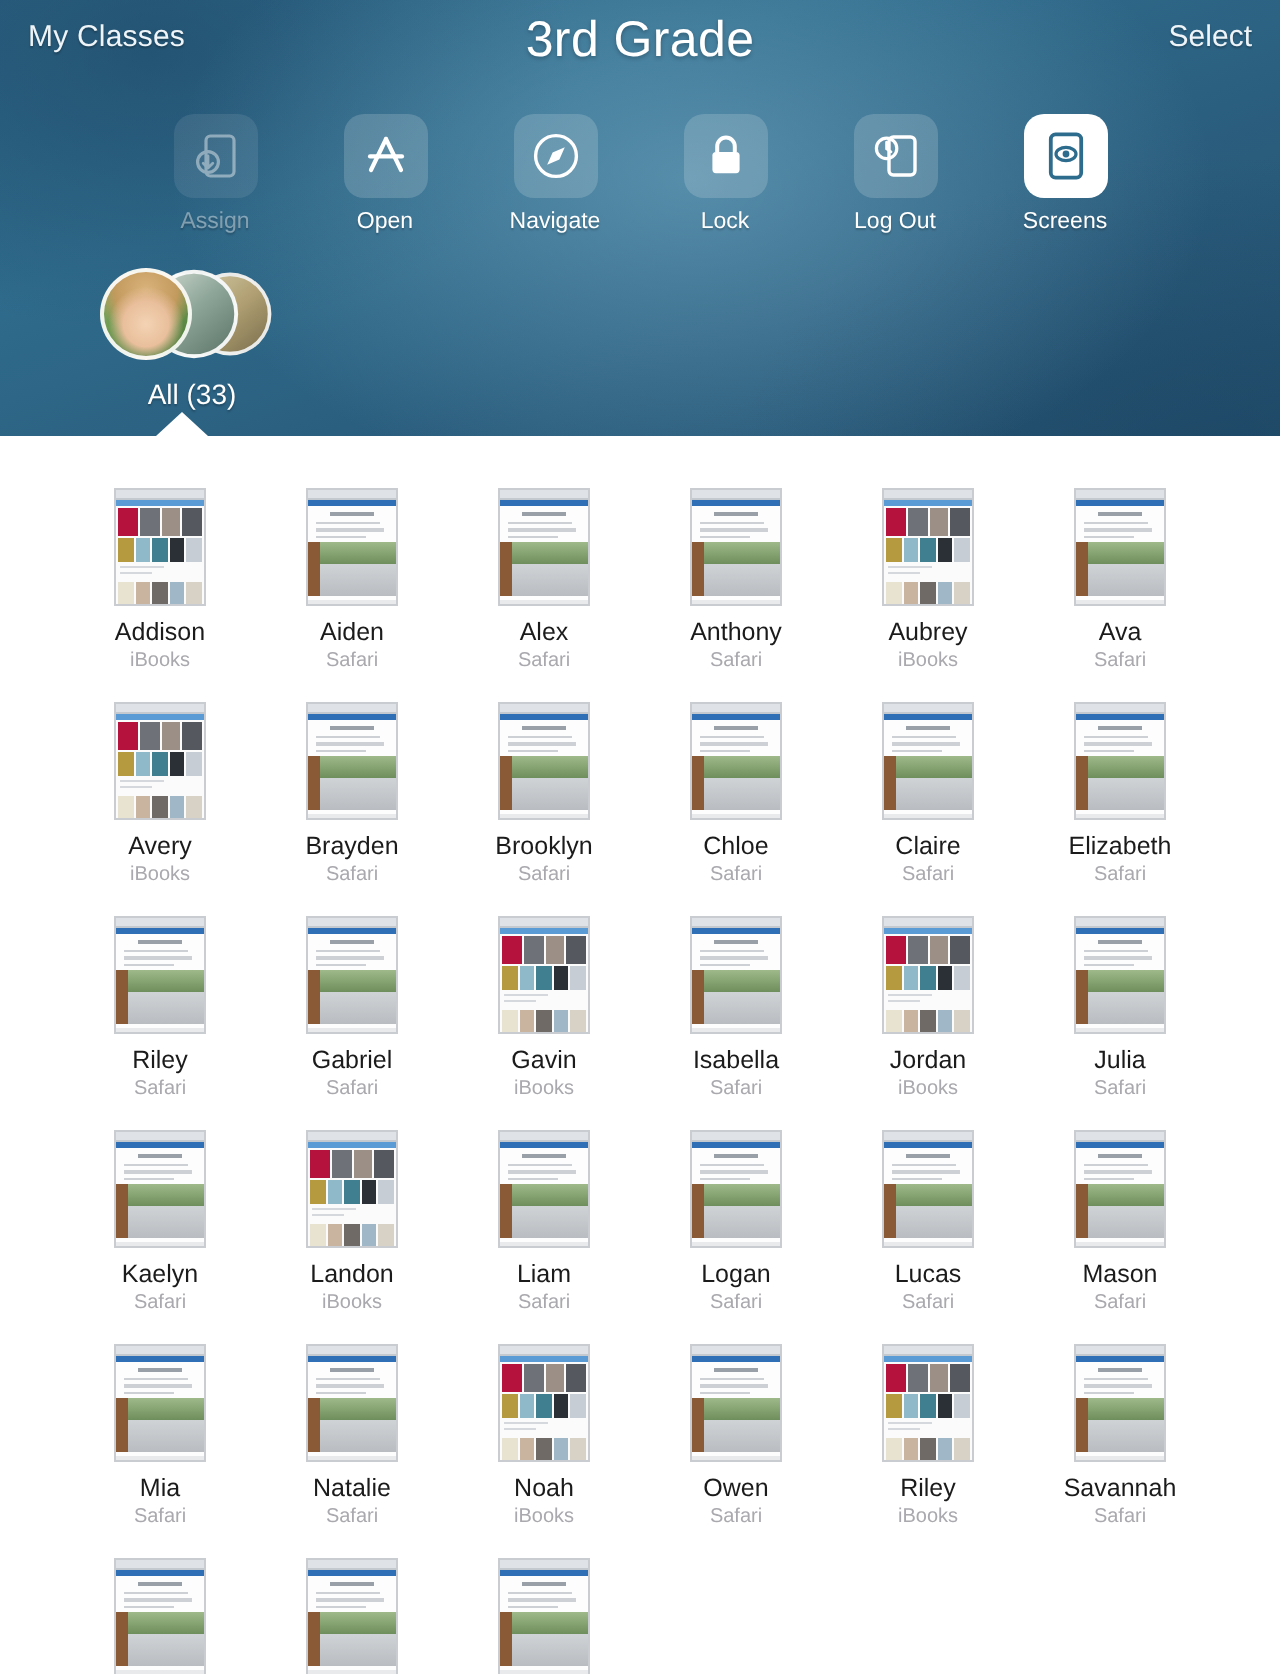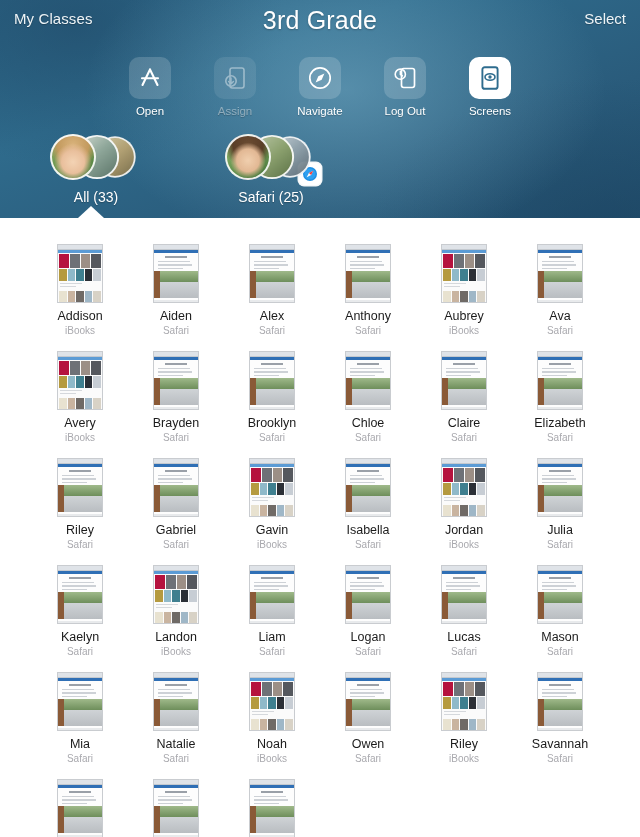--- a/index.html
+++ b/index.html
@@ -187,52 +187,61 @@
   <div class="header">
 
     <div class="nav">
       <div class="nav-left">My Classes</div>
       <div class="nav-title">3rd Grade</div>
       <div class="nav-right">Select</div>
     </div>
 
     <div class="toolbar">
 
+      <div class="tool disabled">
+        <div class="tool-icon">
+          <svg width="22" height="24" viewBox="0 0 22 24" fill="none">
+            <rect x="6" y="2" width="14" height="20" rx="2.2" stroke="#fff" stroke-width="1.6"></rect>
+            <circle cx="7" cy="15" r="5.2" fill="none" stroke="#fff" stroke-width="1.6"></circle>
+            <path d="M7 12v6M4.6 15.6L7 18l2.4-2.4" stroke="#fff" stroke-width="1.4" stroke-linecap="round" stroke-linejoin="round"></path>
+          </svg>
+        </div>
+        <div class="tool-label">Assign</div>
+      </div>
+
       <div class="tool">
         <div class="tool-icon">
           <svg width="26" height="24" viewBox="0 0 26 24">
             <path d="M13 3.5 L20.5 19" stroke="#fff" stroke-width="2.1" stroke-linecap="round" fill="none"></path>
             <path d="M13 3.5 L5.5 19" stroke="#fff" stroke-width="2.1" stroke-linecap="round" fill="none"></path>
             <path d="M5 12.2 H21" stroke="#fff" stroke-width="2.1" stroke-linecap="round" fill="none"></path>
           </svg>
         </div>
         <div class="tool-label">Open</div>
       </div>
 
-      <div class="tool disabled">
-        <div class="tool-icon">
-          <svg width="22" height="24" viewBox="0 0 22 24" fill="none">
-            <rect x="6" y="2" width="14" height="20" rx="2.2" stroke="#fff" stroke-width="1.6"></rect>
-            <circle cx="7" cy="15" r="5.2" fill="none" stroke="#fff" stroke-width="1.6"></circle>
-            <path d="M7 12v6M4.6 15.6L7 18l2.4-2.4" stroke="#fff" stroke-width="1.4" stroke-linecap="round" stroke-linejoin="round"></path>
-          </svg>
-        </div>
-        <div class="tool-label">Assign</div>
-      </div>
-
       <div class="tool">
         <div class="tool-icon">
           <svg width="26" height="26" viewBox="0 0 26 26">
             <circle cx="13" cy="13" r="10.2" fill="none" stroke="#fff" stroke-width="1.7"></circle>
             <path d="M17.4 8.6 L11.3 11.3 L8.6 17.4 L14.7 14.7 Z" fill="#fff"></path>
           </svg>
         </div>
         <div class="tool-label">Navigate</div>
       </div>
 
+      <div class="tool">
+        <div class="tool-icon">
+          <svg width="22" height="26" viewBox="0 0 22 26">
+            <path d="M6.6 11V8.2a4.4 4.4 0 0 1 8.8 0V11" fill="none" stroke="#fff" stroke-width="2"></path>
+            <rect x="4.2" y="11" width="13.6" height="10.6" rx="1.8" fill="#fff"></rect>
+          </svg>
+        </div>
+        <div class="tool-label">Lock</div>
+      </div>
 
       <div class="tool">
         <div class="tool-icon">
           <svg width="24" height="24" viewBox="0 0 24 24">
             <rect x="8.5" y="2.5" width="13" height="19" rx="2.2" fill="none" stroke="#fff" stroke-width="1.7"></rect>
             <circle cx="7.3" cy="8.2" r="5.1" fill="none" stroke="#fff" stroke-width="1.6"></circle>
             <path d="M7.3 5.1v3.3l2.2 1.5" stroke="#fff" stroke-width="1.4" stroke-linecap="round" fill="none"></path>
           </svg>
         </div>
         <div class="tool-label">Log Out</div>
@@ -255,36 +264,20 @@
 
       <div class="group">
         <div class="stack">
           <div class="av a3 face-blur2"></div>
           <div class="av a2 face-blur1"></div>
           <div class="av a1 face-girl"></div>
         </div>
         <div class="group-label">All (33)</div>
       </div>
 
-      <div class="group">
-        <div class="stack">
-          <div class="av a3 face-blur3"></div>
-          <div class="av a2 face-blur4"></div>
-          <div class="av a1 face-boy"></div>
-          <div class="badge badge-safari">
-            <svg width="16" height="16" viewBox="0 0 16 16">
-              <circle cx="8" cy="8" r="7" fill="#1e8fe3"></circle>
-              <circle cx="8" cy="8" r="5.6" fill="#2ea0f0"></circle>
-              <path d="M11.3 4.7 L6.9 6.9 L4.7 11.3 L9.1 9.1 Z" fill="#fff"></path>
-              <path d="M11.3 4.7 L9.1 9.1 L6.9 6.9 Z" fill="#f23c3c"></path>
-            </svg>
-          </div>
-        </div>
-        <div class="group-label">Safari (25)</div>
-      </div>
 
 
     </div>
 
     <div class="caret"></div>
   </div>
 
   <div class="grid-wrap">
     <div class="grid" id="grid">
         <div class="cell">

